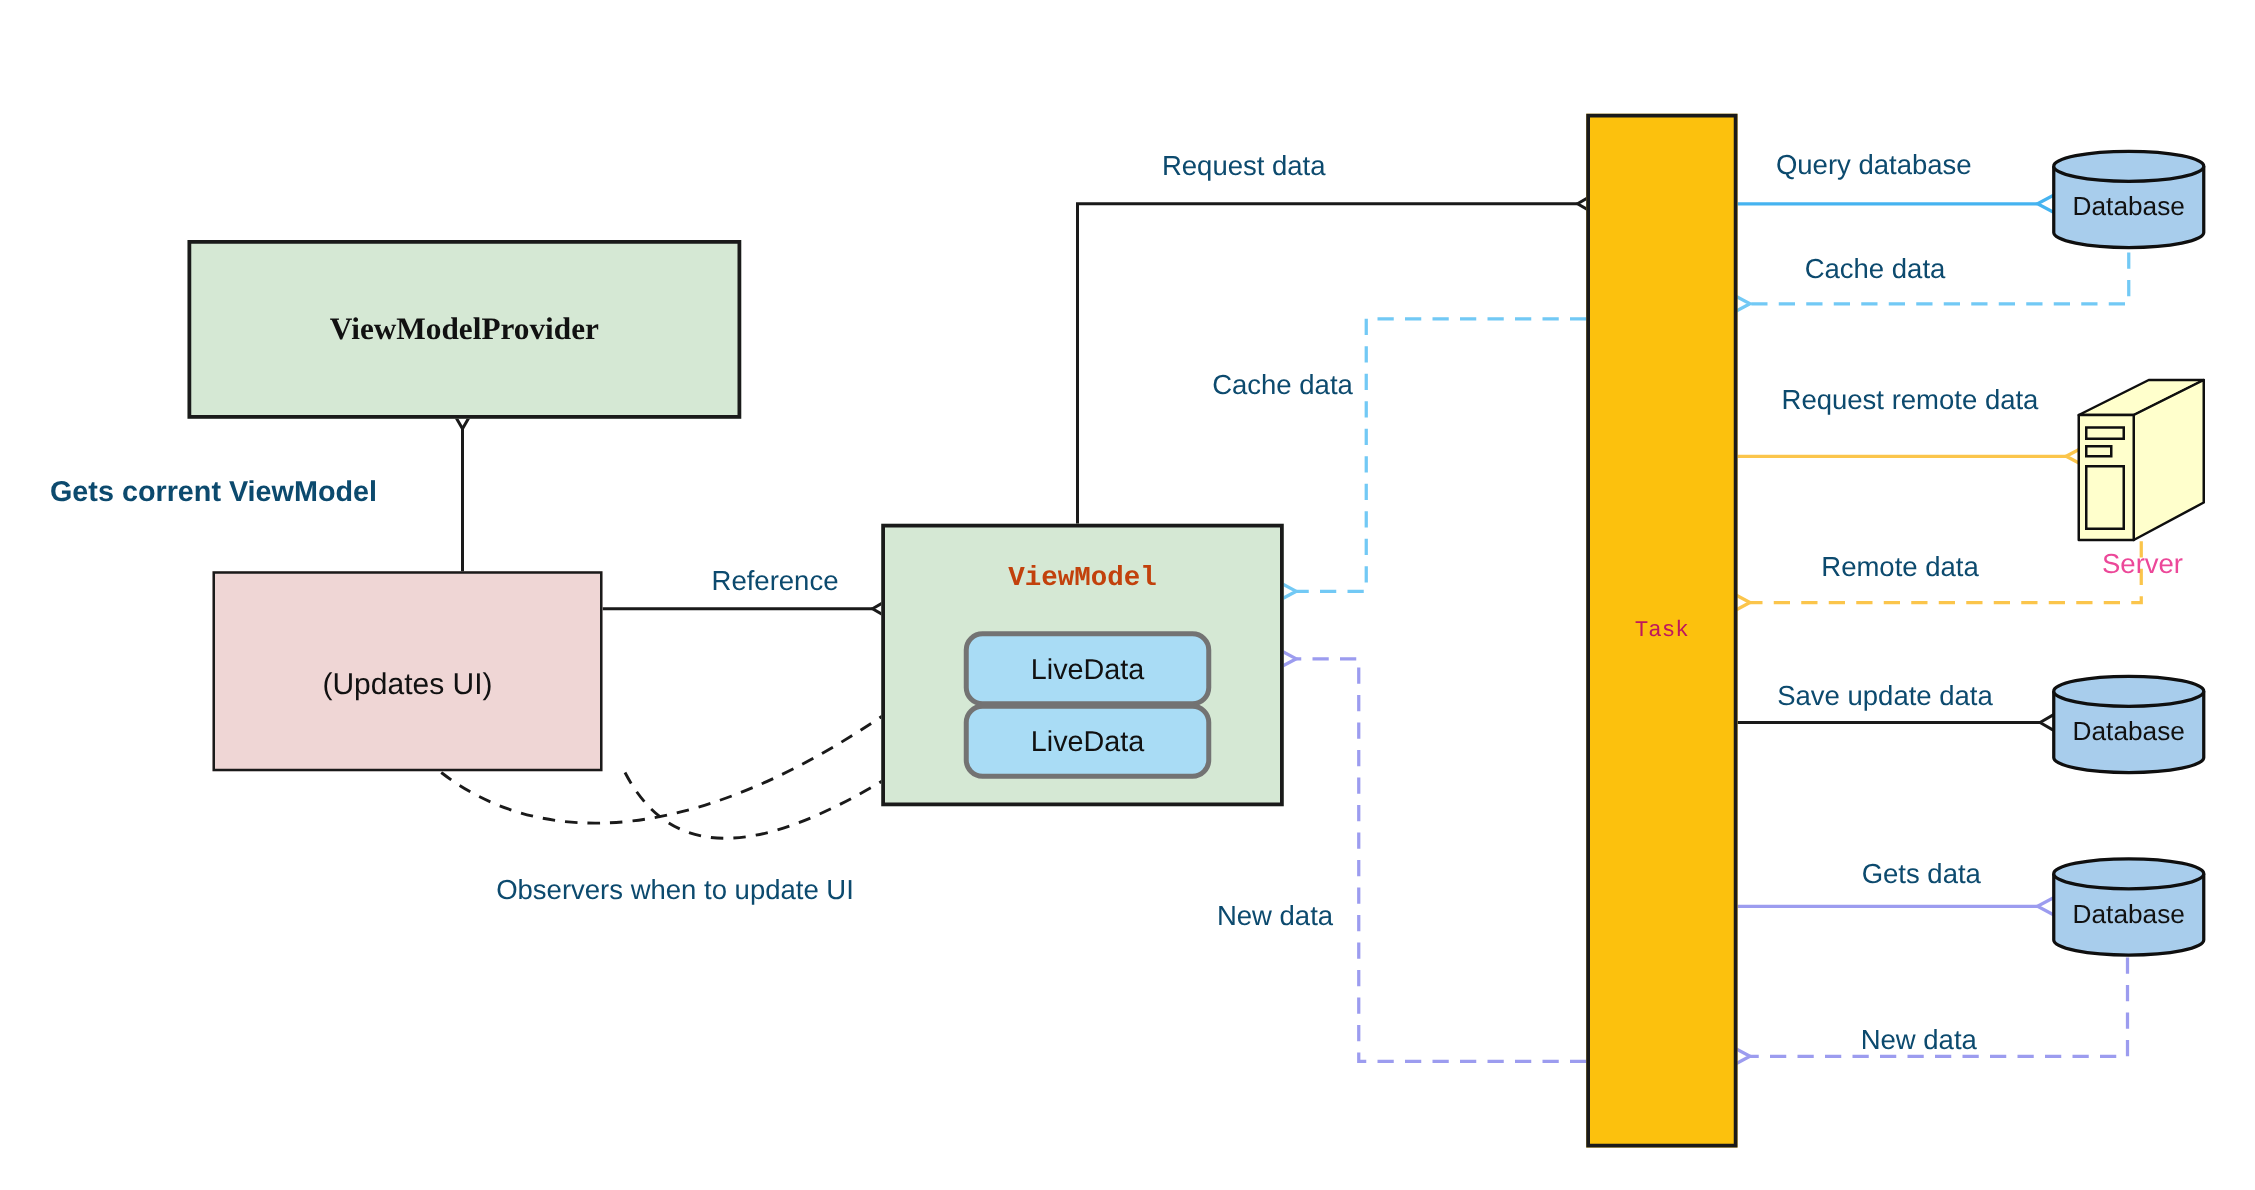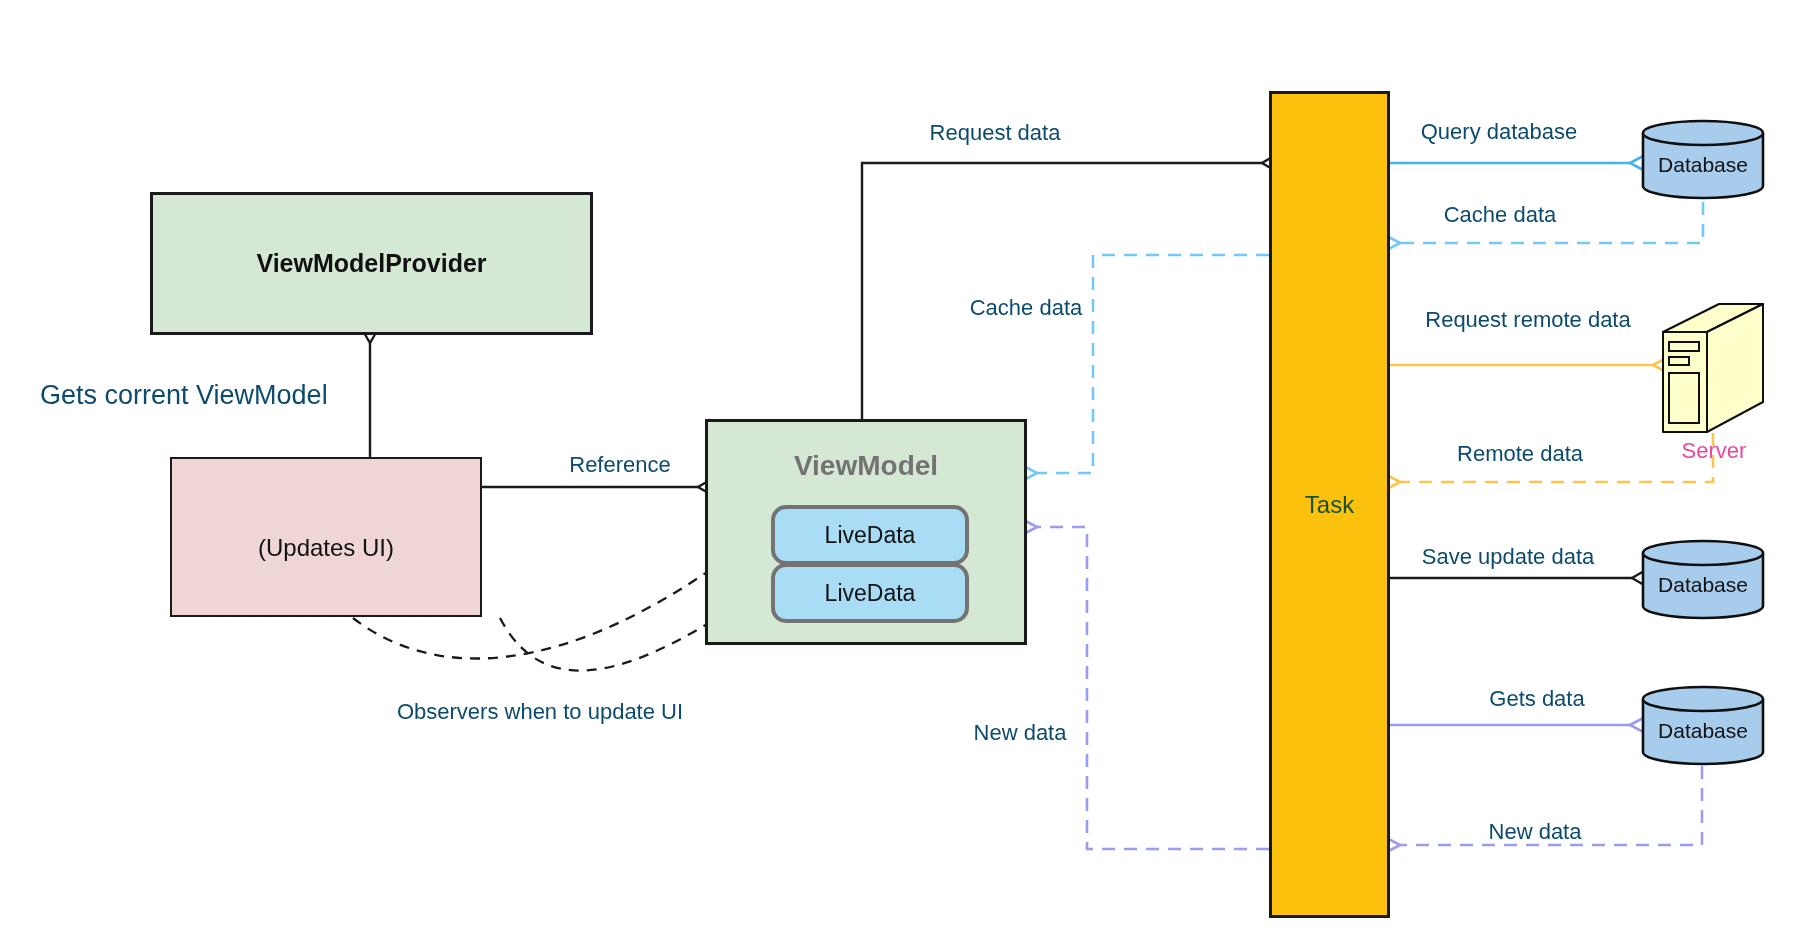--- a/index.html
+++ b/index.html
@@ -15,39 +15,39 @@
   .green-box{
     background:#D5E8D4;border:3px solid #1a1a1a;
   }
   .pink-box{
     background:#EFD6D5;border:2.5px solid #1a1a1a;
   }
   .task-bar{
     background:#FCC10D;border:3px solid #1a1a1a;
     display:flex;align-items:center;justify-content:center;
   }
-  .task-bar .task-label{font-size:24px;color:#14532d;}
+  .task-bar .task-label{font-size:18px;color:#be185d;font-family:Liberation Mono, monospace;}
   .vmp-box{display:flex;flex-direction:column;align-items:center;justify-content:center;gap:10px;}
   .vmp-title{font-weight:bold;font-size:25px;color:#111;}
   .vmp-sub{font-size:23px;color:#111;}
   .ui-box{display:flex;align-items:center;justify-content:center;padding-top:22px;}
   .ui-label{font-size:24px;color:#111;}
   .vm-box{padding-top:0;}
-  .vm-title{position:absolute;left:0;top:28px;width:100%;text-align:center;font-weight:bold;font-size:28px;color:#737373;}
+  .vm-title{position:absolute;left:0;top:28px;width:100%;text-align:center;font-weight:bold;font-size:22px;color:#c2410c;font-family:Liberation Mono, monospace;}
   .livedata{
     position:absolute;left:63px;width:190px;height:52px;
     background:#A9DCF5;border:4px solid #737373;border-radius:15px;
     display:flex;align-items:center;justify-content:center;
     font-size:23px;color:#111;
   }
   .lbl{
     position:absolute;transform:translateX(-50%);
     font-size:22px;color:#0c4a6e;white-space:nowrap;
   }
-  .lbl.bold{font-weight:normal;font-size:27px;}
+  .lbl.bold{font-weight:bold;font-size:23px;}
   .lbl.left-anchored{transform:none;}
   .cyl-svg,.server-svg{position:absolute;}
   .cyl-text{font-family:"Liberation Sans", sans-serif;font-size:21px;fill:#111;}
   .server-label{position:absolute;transform:translateX(-50%);font-size:22px;color:#ec4899;white-space:nowrap;}
 </style>
 </head>
 <body>
 
 <div id="stage">
 
@@ -86,21 +86,21 @@
     <path d="M1390,365 L1653,365" fill="none" stroke="#FBC54B" stroke-width="2.6" marker-end="url(#ah-yellow)"></path>
 
     <path d="M1713,433 L1713,482 L1400,482" fill="none" stroke="#FBC54B" stroke-width="2.6" stroke-dasharray="13 9" marker-end="url(#ah-yellow)"></path>
 
     <path d="M1390,725 L1630,725" fill="none" stroke="#9C9CEF" stroke-width="2.6" marker-end="url(#ah-lav)"></path>
 
     <path d="M1702,766 L1702,845 L1400,845" fill="none" stroke="#9C9CEF" stroke-width="2.6" stroke-dasharray="13 9" marker-end="url(#ah-lav)"></path>
     <path d="M1269,849 L1087,849 L1087,527 L1037,527" fill="none" stroke="#9C9CEF" stroke-width="2.6" stroke-dasharray="13 9" marker-end="url(#ah-lav)"></path>
   </svg>
 
-  <div class="node green-box vmp-box" style="left:150px;top:192px;width:443px;height:143px;">
+  <div class="node green-box vmp-box" style="left:150px;top:192px;width:443px;height:143px;font-family:Liberation Serif, serif;">
     <div class="vmp-title">ViewModelProvider</div>
   </div>
 
   <div class="node pink-box ui-box" style="left:170px;top:457px;width:312px;height:160px;">
     <div class="ui-label">(Updates UI)</div>
   </div>
 
   <div class="node green-box vm-box" style="left:705px;top:419px;width:322px;height:226px;">
     <div class="vm-title">ViewModel</div>
     <div class="livedata" style="top:83px;">LiveData</div>

